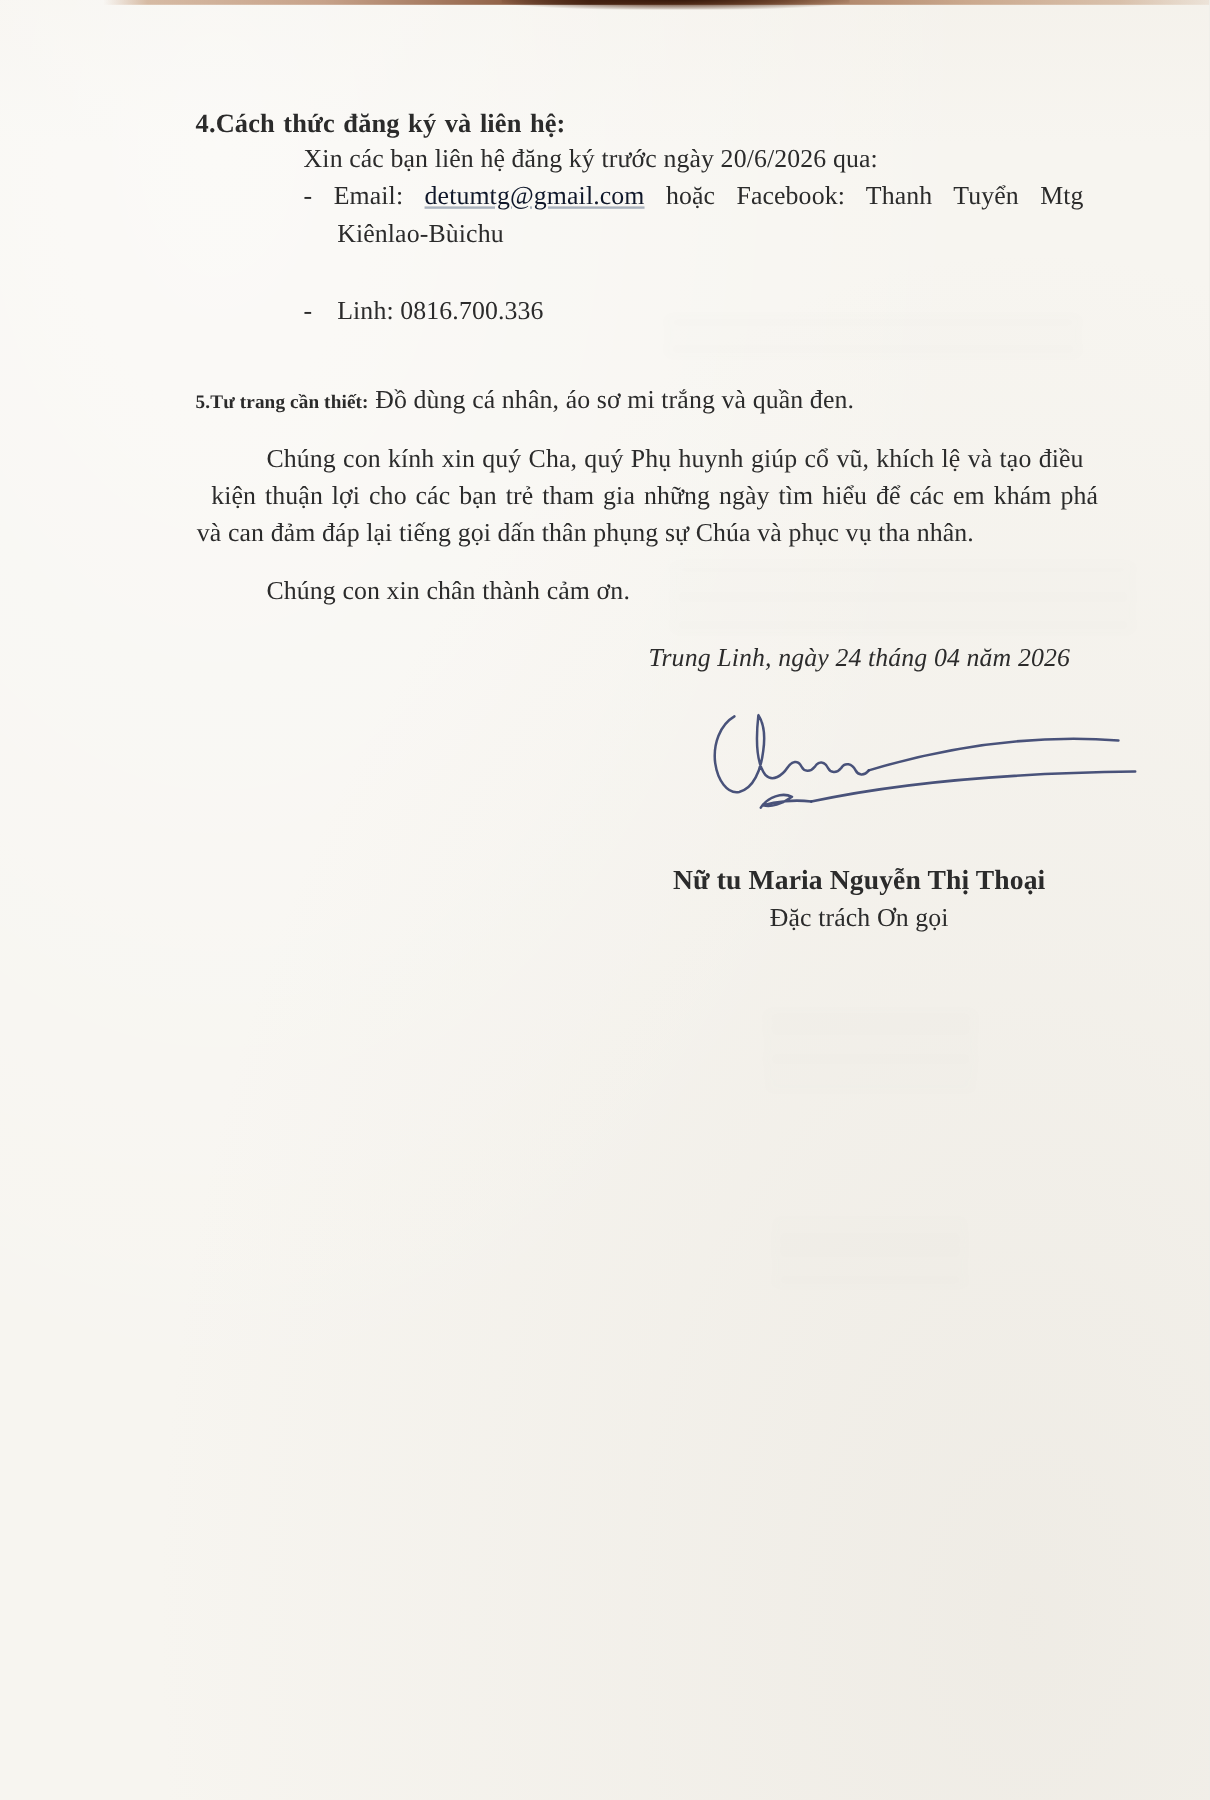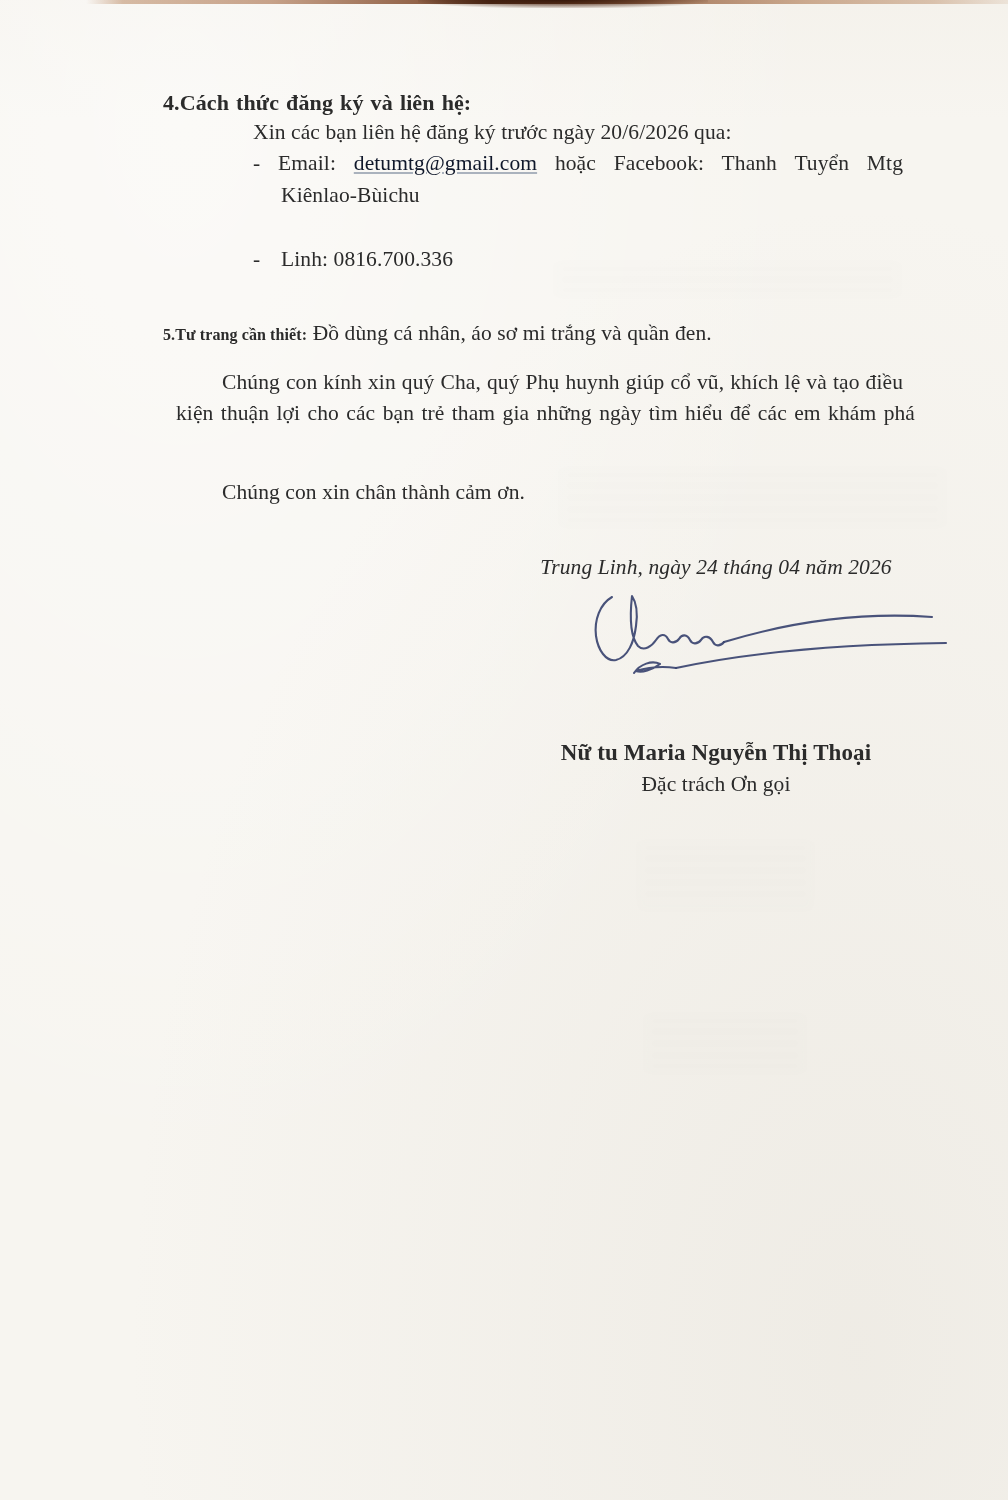--- a/index.html
+++ b/index.html
@@ -48,21 +48,20 @@
   }
   .email-link {
     color: #0f172a;
     text-decoration: underline;
     text-decoration-color: #aab2bd;
   }
   .center-col {
     left: 520px;
     width: 392px;
     text-align: center;
-    margin-top: 19px;
   }
   
   .scan-edge {
     position: absolute;
     top: 0;
     left: 86px;
     width: 922px;
     height: 4px;
     background: linear-gradient(90deg,
       rgba(166,106,62,0) 0%,
@@ -138,20 +137,21 @@
   <div class="abs" style="left:253px; top:244px;">
     <span class="dash">-</span><span>Linh: 0816.700.336</span>
   </div>
 
   <div class="abs" style="left:163px; top:318px;">
     <span class="bold" style="font-size:16px;">5.Tư trang cần thiết:</span> <span>Đồ dùng cá nhân, áo sơ mi trắng và quần đen.</span>
   </div>
 
   <div class="abs jline" style="left:222px; top:367px; width:681px;">Chúng con kính xin quý Cha, quý Phụ huynh giúp cổ vũ, khích lệ và tạo điều</div>
   <div class="abs jline" style="left:176px; top:398px; width:739px;">kiện thuận lợi cho các bạn trẻ tham gia những ngày tìm hiểu để các em khám phá</div>
+  <div class="abs" style="left:164px; top:429px;">và can đảm đáp lại tiếng gọi dấn thân phụng sự Chúa và phục vụ tha nhân.</div>
 
   <div class="abs" style="left:222px; top:477px;">Chúng con xin chân thành cảm ơn.</div>
 
   <div class="abs italic center-col" style="top:533px;">Trung Linh, ngày 24 tháng 04 năm 2026</div>
 
   <svg class="signature-svg" viewBox="0 0 360 90" aria-hidden="true">
     <path d="M22,5 C10,12 4,28 6,44 C8,58 16,70 26,68 C38,65 44,50 46,34 C48,20 46,10 42,4
              C40,22 40,44 48,54 C54,60 62,54 66,48 C70,42 75,41 78,47 C80,51 85,52 89,47
              C92,42 97,42 100,48 C102,52 107,53 111,48 C114,43 120,44 123,50 C125,54 130,55 134,50"></path>
     <path d="M134,50 C200,30 272,20 342,25"></path>

